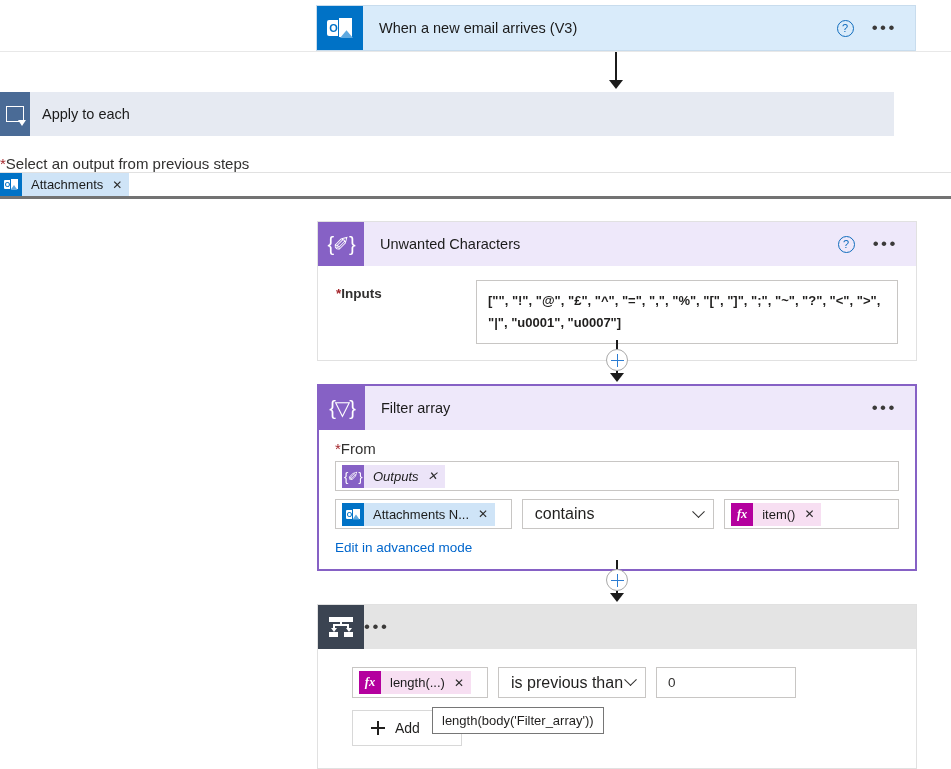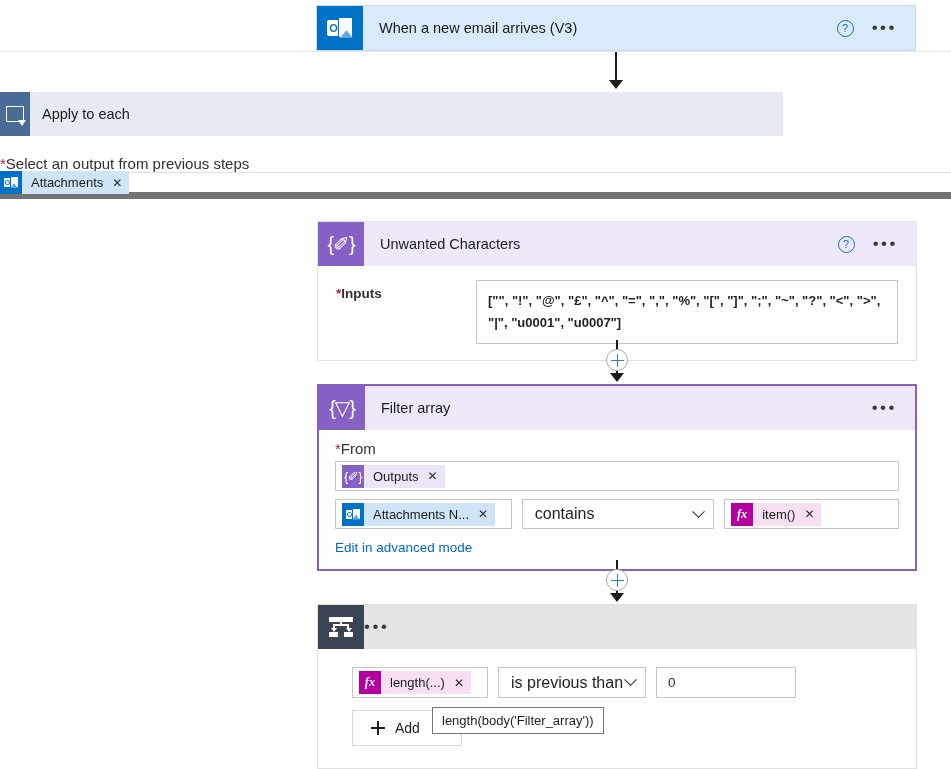--- a/index.html
+++ b/index.html
@@ -109,21 +109,21 @@
     width: 0; height: 0;
     border-left: 7px solid transparent;
     border-right: 7px solid transparent;
     border-top: 9px solid #1b1b1b;
   }
 
   
   .loop-header {
     position: absolute;
     left: 0; top: 92px;
-    width: 783px; height: 44px;
+    width: 894px; height: 44px;
     background: #e6eaf2;
     display: flex; align-items: center;
   }
   .loop-icon {
     width: 30px; height: 44px;
     background: #4a6b96;
     display: flex; align-items: center; justify-content: center;
     flex: 0 0 30px;
   }
   .loop-glyph {
@@ -156,21 +156,21 @@
     font-size: 15px;
     color: #323130;
     text-align: right;
   }
   .req-star { color: #a4262c; }
   .loop-field-box {
     position: absolute;
     left: 0; top: 172px;
     width: 951px; height: 27px;
     border-top: 1px solid #e1e1e1;
-    border-bottom: 7px solid #737373;
+    border-bottom: 3px solid #737373;
     background: #ffffff;
     display: flex; align-items: center;
   }
 
   
   .token {
     display: inline-flex;
     align-items: center;
     height: 23px;
     max-width: 100%;
@@ -193,21 +193,21 @@
   .token-body {
     padding: 0 7px 0 9px;
     font-size: 13px;
     color: #1b1b1b;
     display: flex; align-items: center;
     gap: 9px;
     height: 23px;
     white-space: nowrap;
   }
   .token-body.blue { background: #cfe4f7; }
-  .token-body.lav  { background: #ece4f8; }
+  .token-body.lav  { background: #ece4f8; font-style: italic; }
   .token-body.pink { background: #f7dff2; }
   .token-x {
     font-size: 12px;
     color: #2b2b2b;
     cursor: pointer;
   }
   .ol-mini {
     width: 15px; height: 13px; position: relative;
   }
   .ol-mini .m-o {

